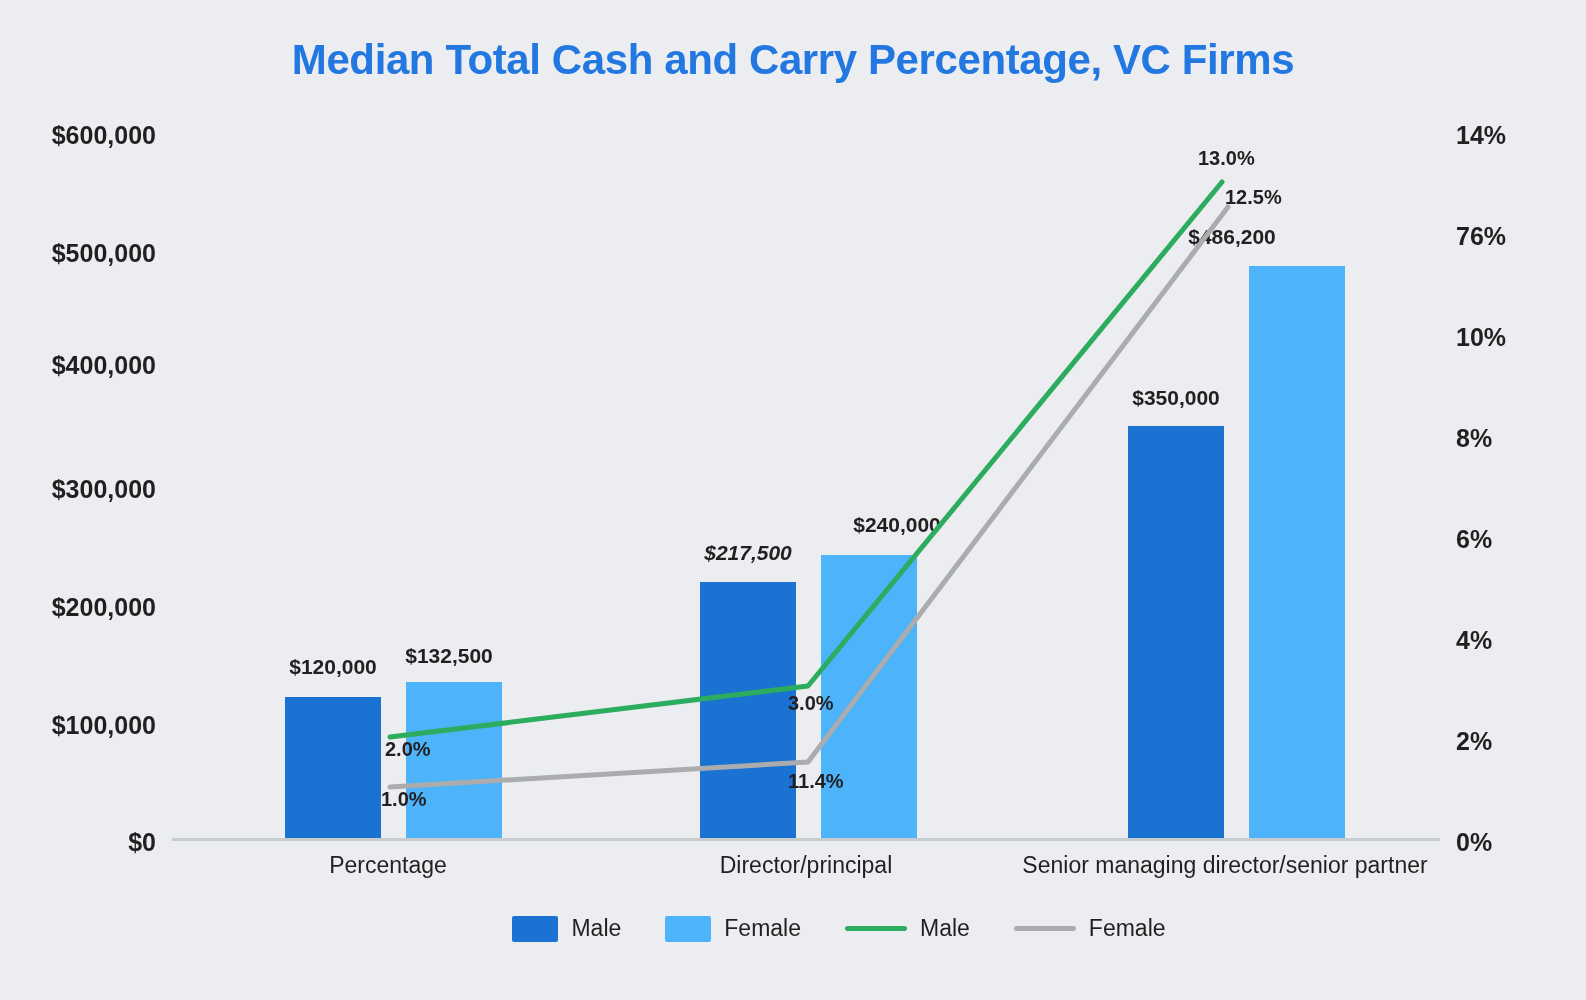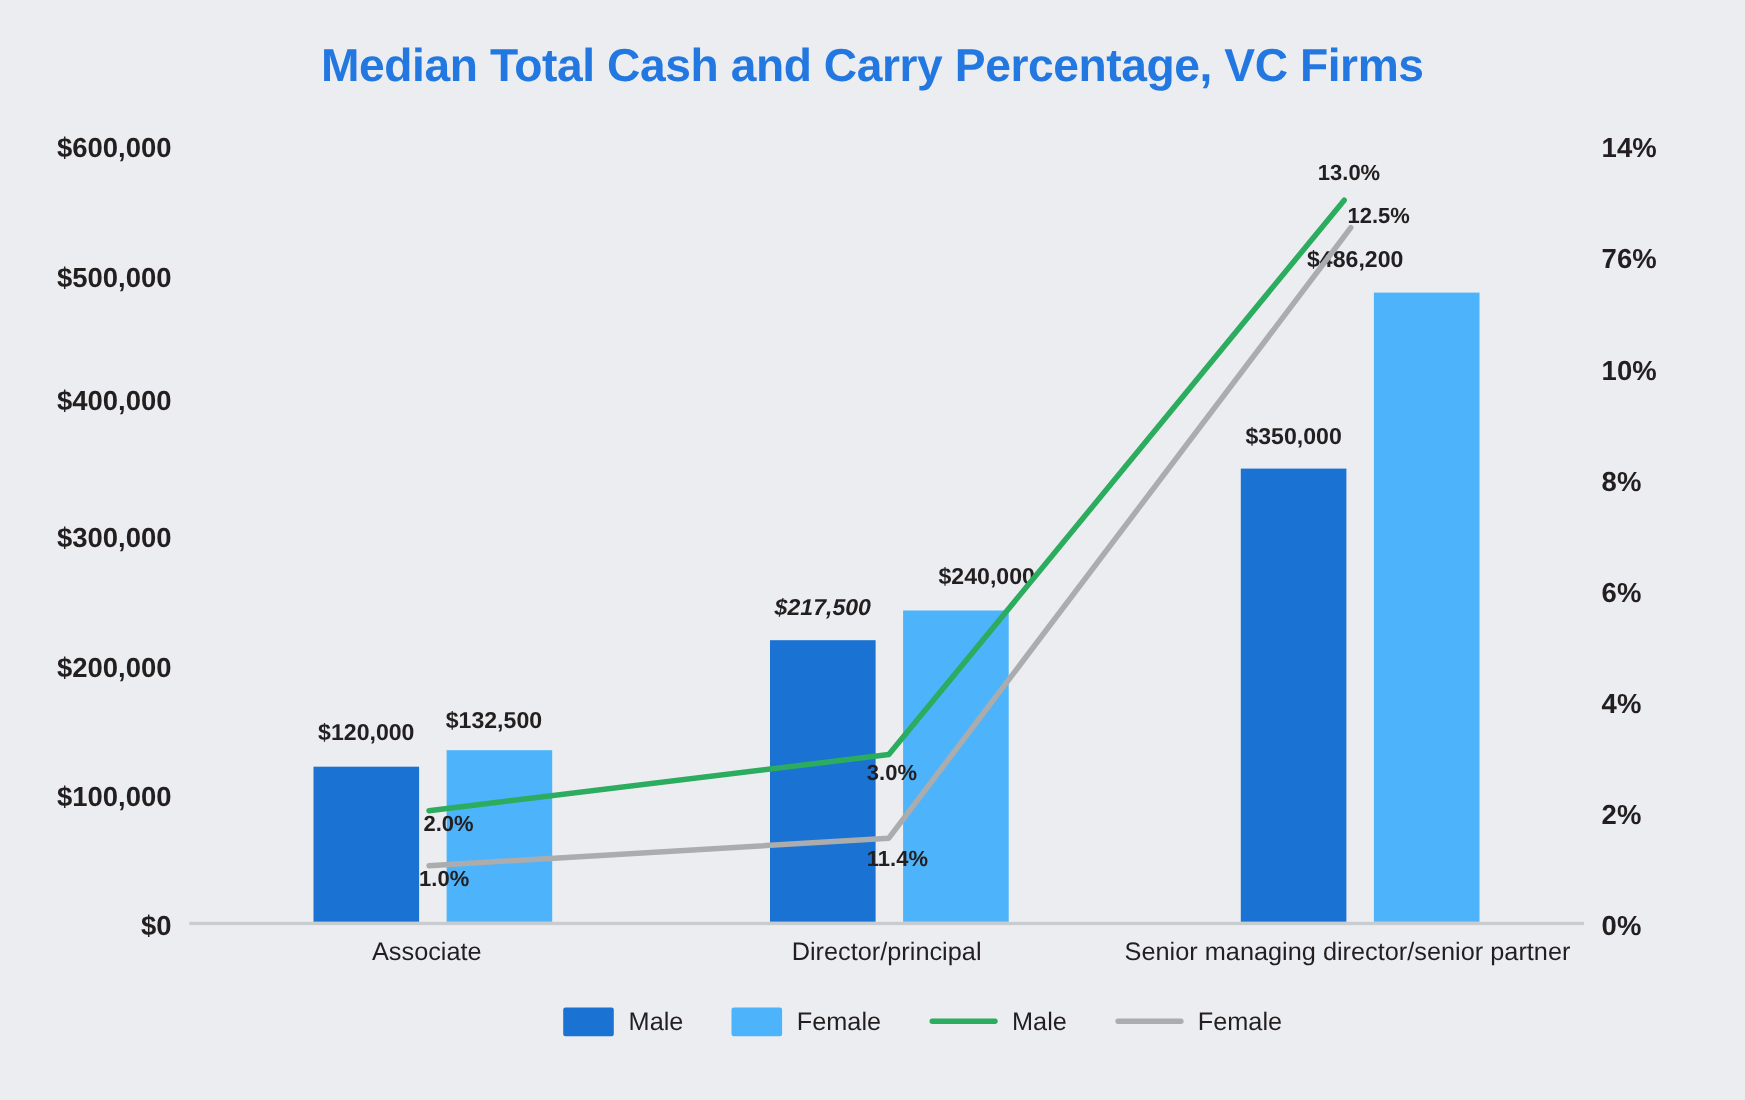--- a/index.html
+++ b/index.html
@@ -183,21 +183,21 @@
     <div class="line-label" style="left:385px; top:738px;">2.0%</div>
     <div class="line-label" style="left:381px; top:788px;">1.0%</div>
     <div class="line-label" style="left:788px; top:692px;">3.0%</div>
     <div class="line-label" style="left:788px; top:770px;">11.4%</div>
     <div class="line-label" style="left:1198px; top:147px;">13.0%</div>
     <div class="line-label" style="left:1225px; top:186px;">12.5%</div>
   </div>
 
   <div id="baseline"></div>
 
-  <div class="cat-label" style="left:388px;">Associate</div>
+  <div class="cat-label" style="left:388px;">Percentage</div>
   <div class="cat-label" style="left:806px;">Director/principal</div>
   <div class="cat-label" style="left:1225px;">Senior managing director/senior partner</div>
 
   <div id="legend">
     <div class="legend-item">
       <span class="legend-swatch-box" style="background:#1a72d2"></span>
       <span class="legend-text">Male</span>
     </div>
     <div class="legend-item">
       <span class="legend-swatch-box" style="background:#4db3fb"></span>

